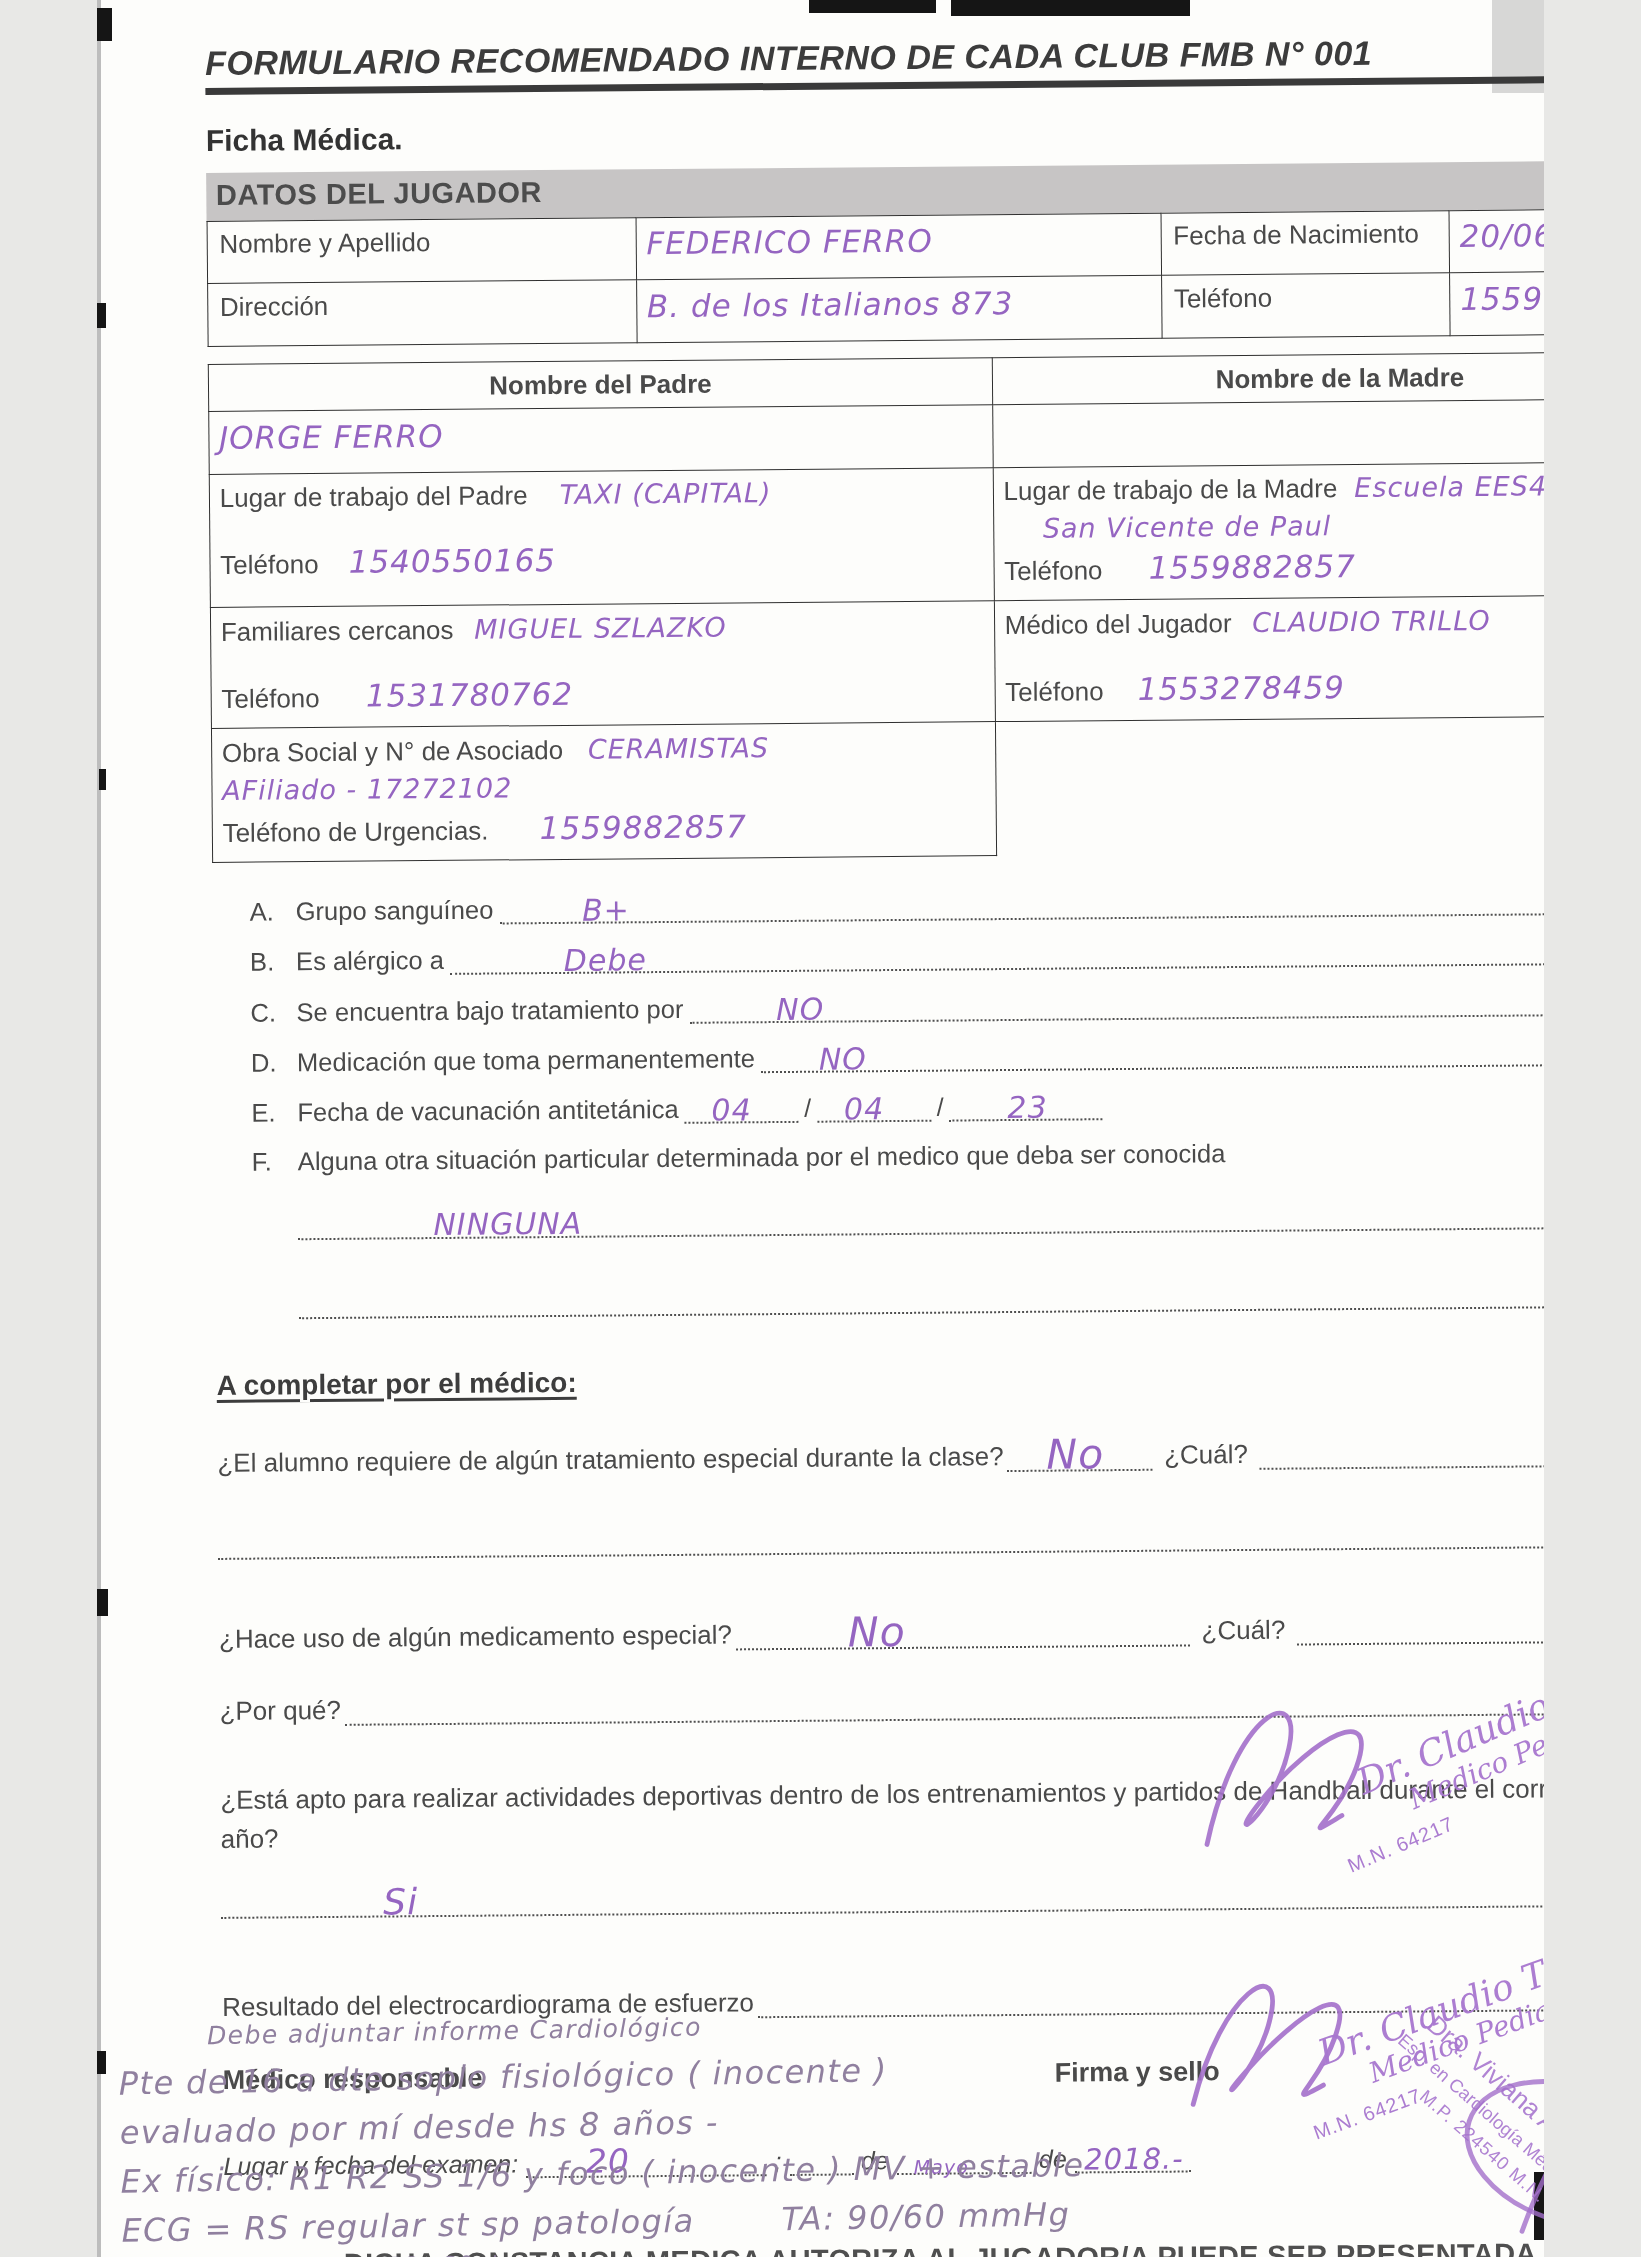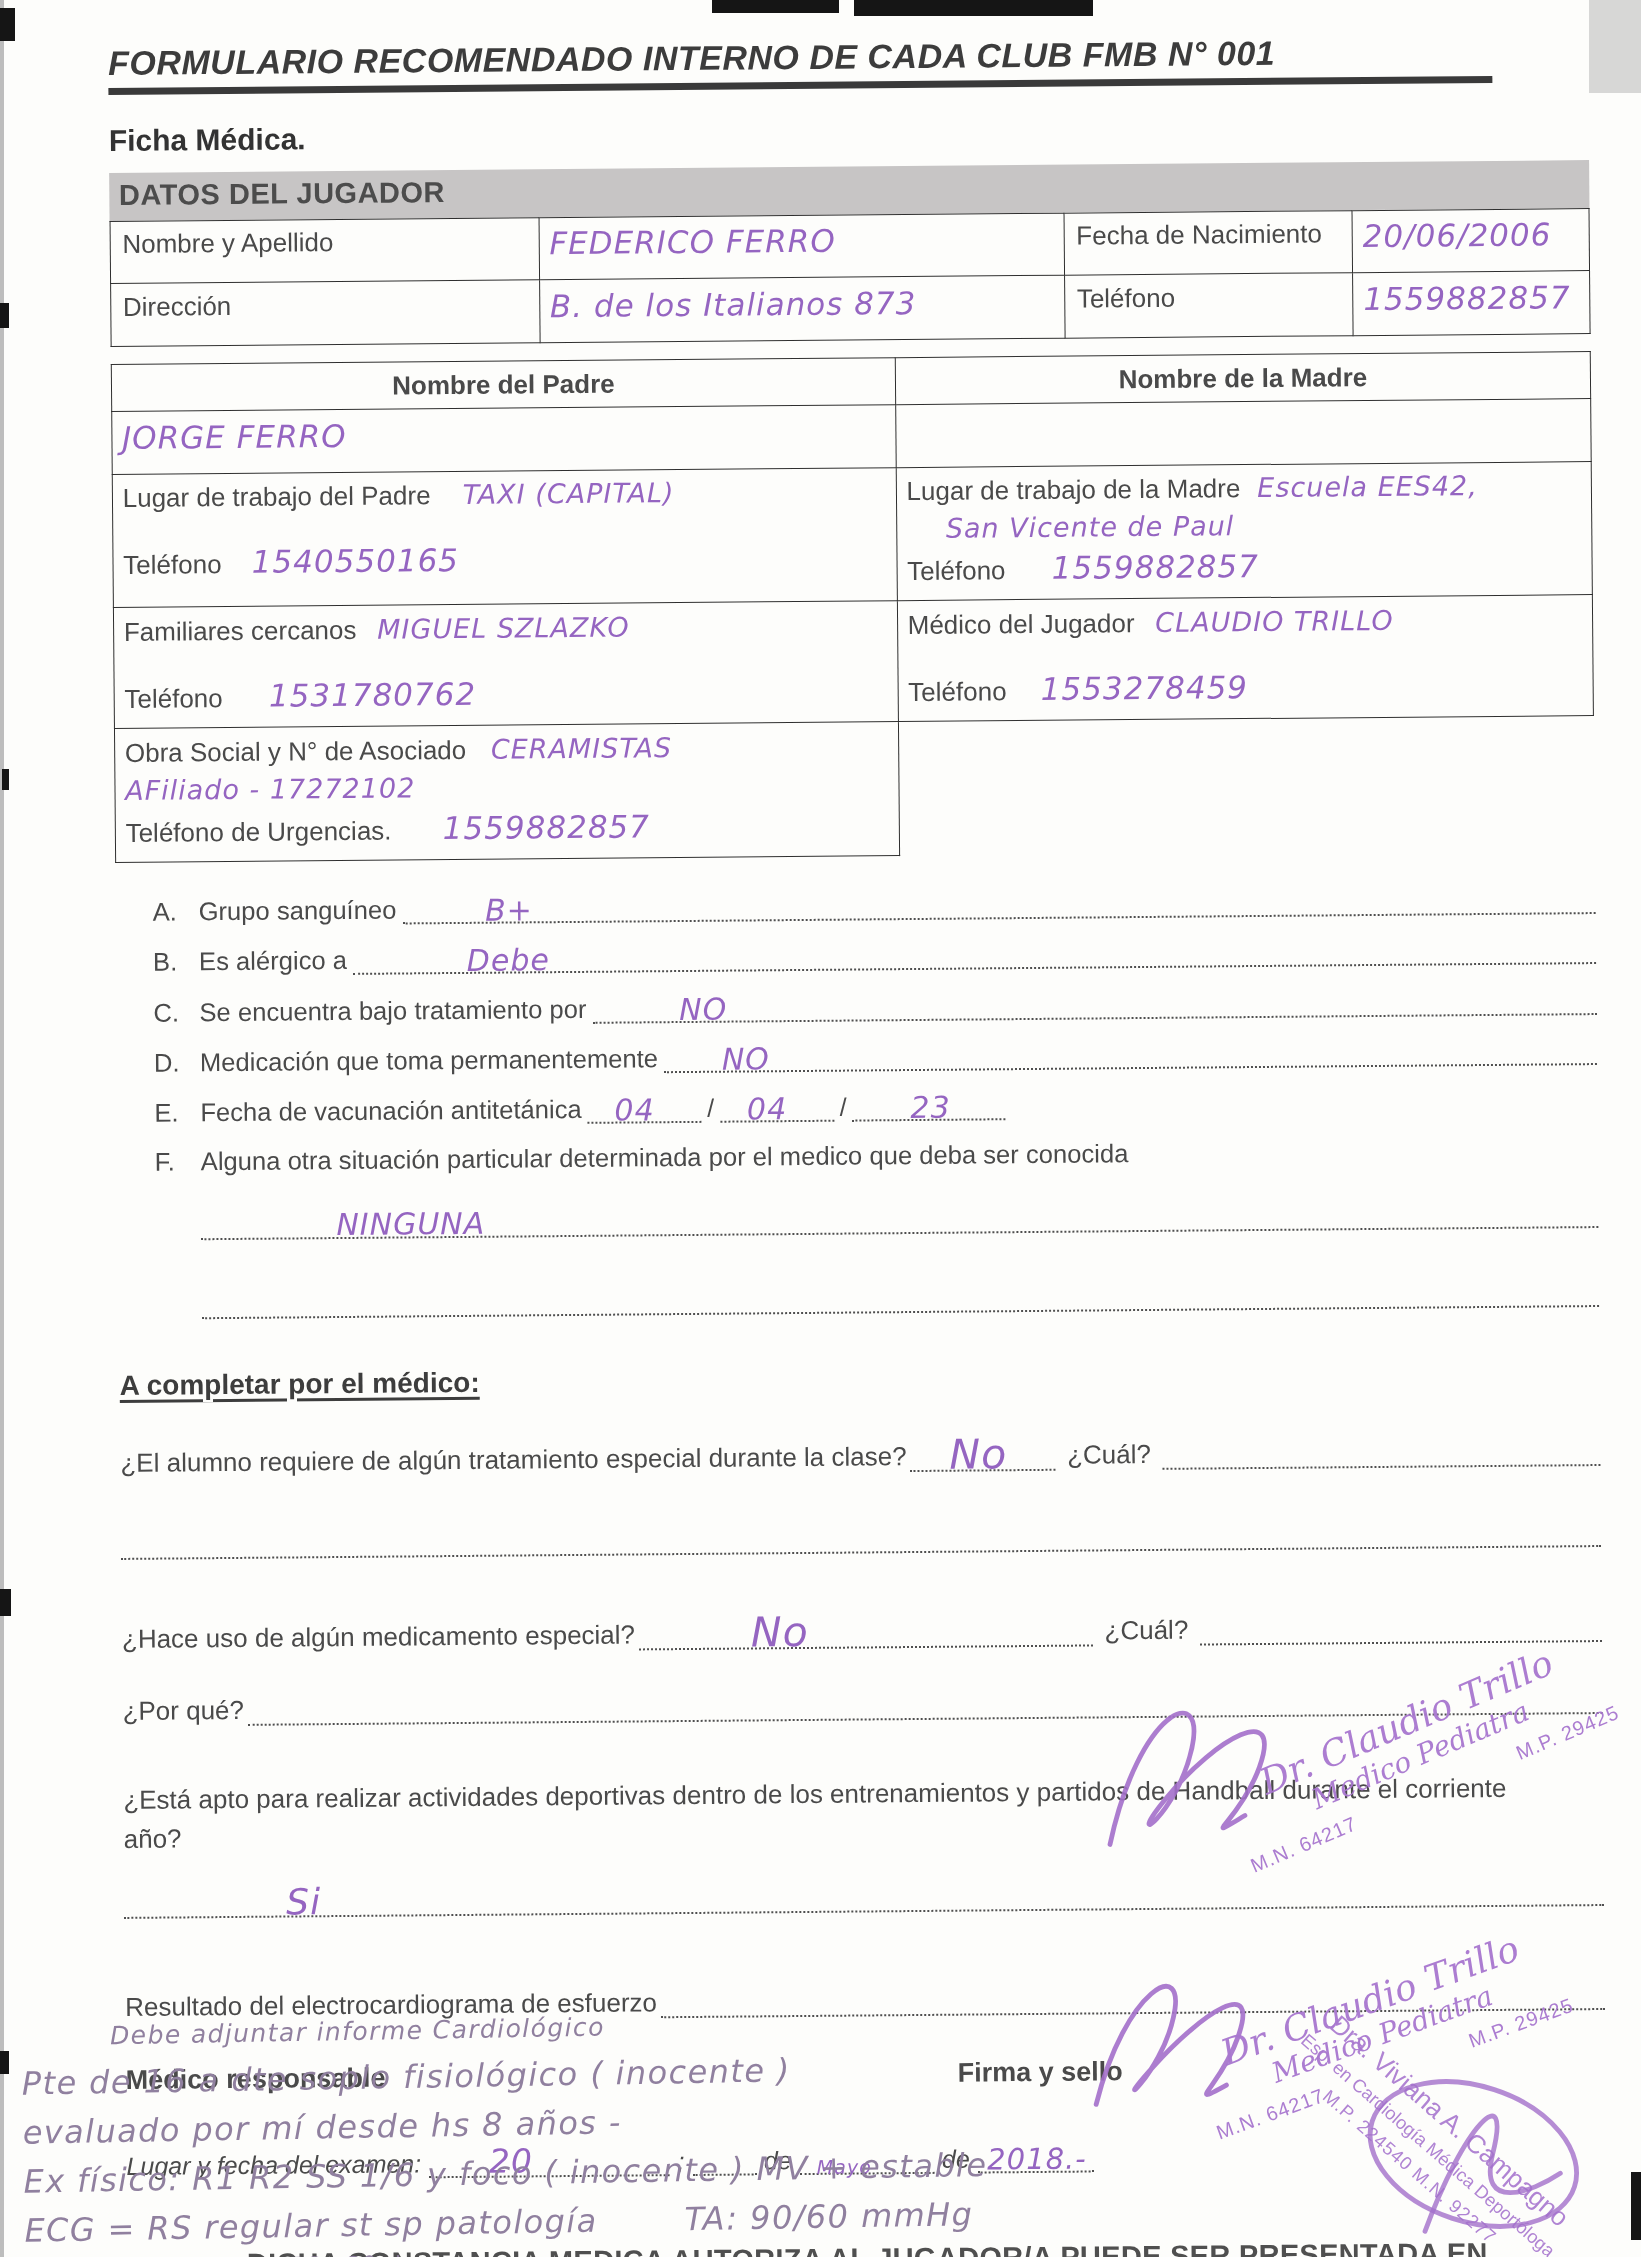--- a/index.html
+++ b/index.html
@@ -4,21 +4,21 @@
 <style>
   :root{
     --ink:#9565c1;
     --notes-ink:#90809f;
     --stamp-ink:#a877cf;
     --bar-bg:#c7c5c5;
     --print:#4a4a4a;
   }
   html,body{margin:0;padding:0;background:#e8e8e6;}
   .page{
-    position:relative;width:1641px;height:2257px;margin:0 auto;
+    position:relative;width:1447px;height:2257px;margin:0 auto;
     background:#fdfdfb;overflow:hidden;
     font-family:"Liberation Sans",sans-serif;color:var(--print);
   }
   
   .art{position:absolute;background:#151515;}
   .art-gray{position:absolute;background:#c9c9c9;opacity:.75;}
   .edge-strip{position:absolute;left:0;top:0;width:3.9px;height:100%;background:#bdbdbd;}
 
   .content{
     position:absolute;left:108px;top:44px;width:1480px;

